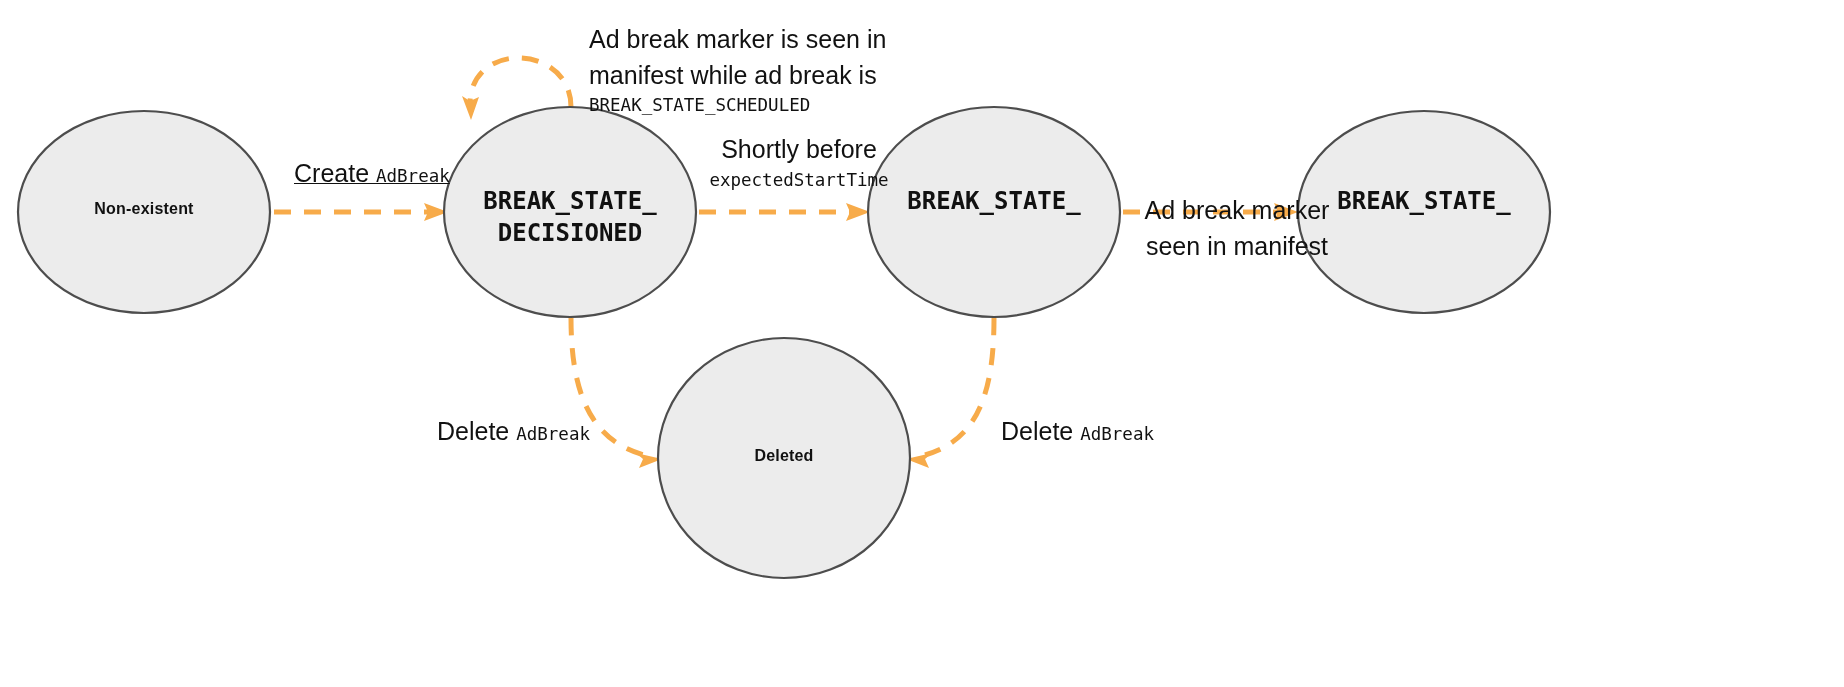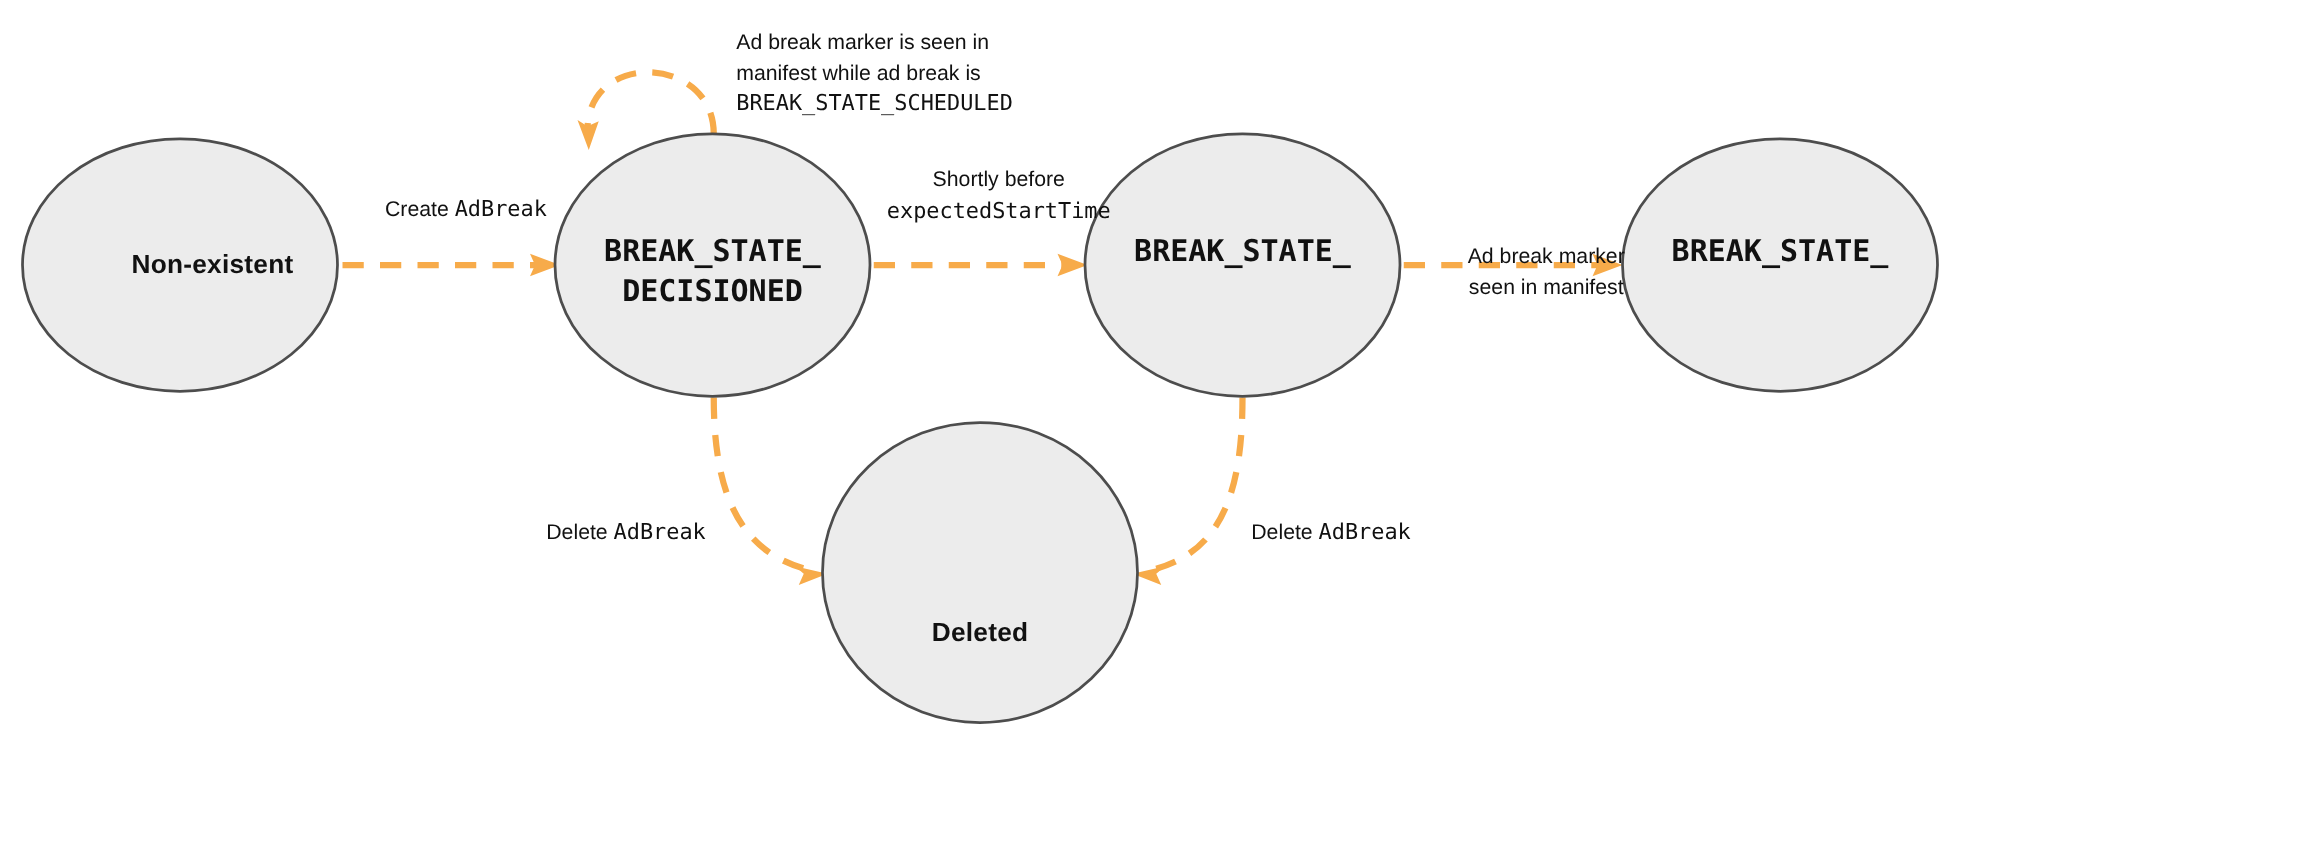--- a/index.html
+++ b/index.html
@@ -44,40 +44,39 @@
     position: absolute;
     text-align: center;
     line-height: 1.33;
     color: #111111;
     pointer-events: none;
     white-space: pre;
   }
   .node-label.sans {
     font-family: "Liberation Sans", sans-serif;
     font-weight: bold;
-    font-size: 21px;
+    font-size: 16px;
     letter-spacing: 0.2px;
-    padding-left: 26px;
   }
   .node-label.mono {
     font-family: "DejaVu Sans Mono", "Liberation Mono", monospace;
     font-weight: bold;
     font-size: 24px;
     letter-spacing: 0px;
   }
   .edge-label {
     position: absolute;
     color: #111111;
     line-height: 1.42;
     white-space: pre;
     pointer-events: none;
   }
   .edge-label .t-sans {
     font-family: "Liberation Sans", sans-serif;
-    font-size: 17px;
+    font-size: 25px;
   }
   .edge-label .t-mono {
     font-family: "DejaVu Sans Mono", "Liberation Mono", monospace;
     font-size: 17.5px;
   }
   .lbl-center { text-align: center; }
   .lbl-left { text-align: left; }
 </style>
 </head>
 <body>
@@ -124,23 +123,23 @@
   </svg>
 
   <div class="node-label sans" style="left:18px; top:198px; width:252px;"><div>Non-existent</div></div>
 
   <div class="node-label mono" style="left:444px; top:186px; width:252px;"><div>BREAK_STATE_</div><div>DECISIONED</div></div>
 
   <div class="node-label mono" style="left:868px; top:186px; width:252px;"><div>BREAK_STATE_</div></div>
 
   <div class="node-label mono" style="left:1298px; top:186px; width:252px;"><div>BREAK_STATE_</div></div>
 
-  <div class="node-label sans" style="left:632px; top:445px; width:252px;margin-top:48px;"><div>Deleted</div></div>
+  <div class="node-label sans" style="left:658px; top:445px; width:252px;"><div>Deleted</div></div>
 
-  <div class="edge-label lbl-left" style="left:308px; top:156px;"><span class="t-sans">Create </span><span class="t-mono">AdBreak</span></div>
+  <div class="edge-label lbl-left" style="left:294px; top:156px;text-decoration:underline;"><span class="t-sans">Create </span><span class="t-mono">AdBreak</span></div>
 
   <div class="edge-label lbl-left" style="left:589px; top:22px;"><span class="t-sans">Ad break marker is seen in</span><br><span class="t-sans">manifest while ad break is</span><br><span class="t-mono">BREAK_STATE_SCHEDULED</span></div>
 
   <div class="edge-label lbl-center" style="left:704px; top:132px; width:190px;"><span class="t-sans">Shortly before</span><br><span class="t-mono">expectedStartTime</span></div>
 
   <div class="edge-label lbl-center" style="left:1142px; top:146px; width:190px;margin-top:47px;"><span class="t-sans">Ad break marker</span><br><span class="t-sans">seen in manifest</span></div>
 
   <div class="edge-label lbl-left" style="left:437px; top:414px;"><span class="t-sans">Delete </span><span class="t-mono">AdBreak</span></div>
 
   <div class="edge-label lbl-left" style="left:1001px; top:414px;"><span class="t-sans">Delete </span><span class="t-mono">AdBreak</span></div>

